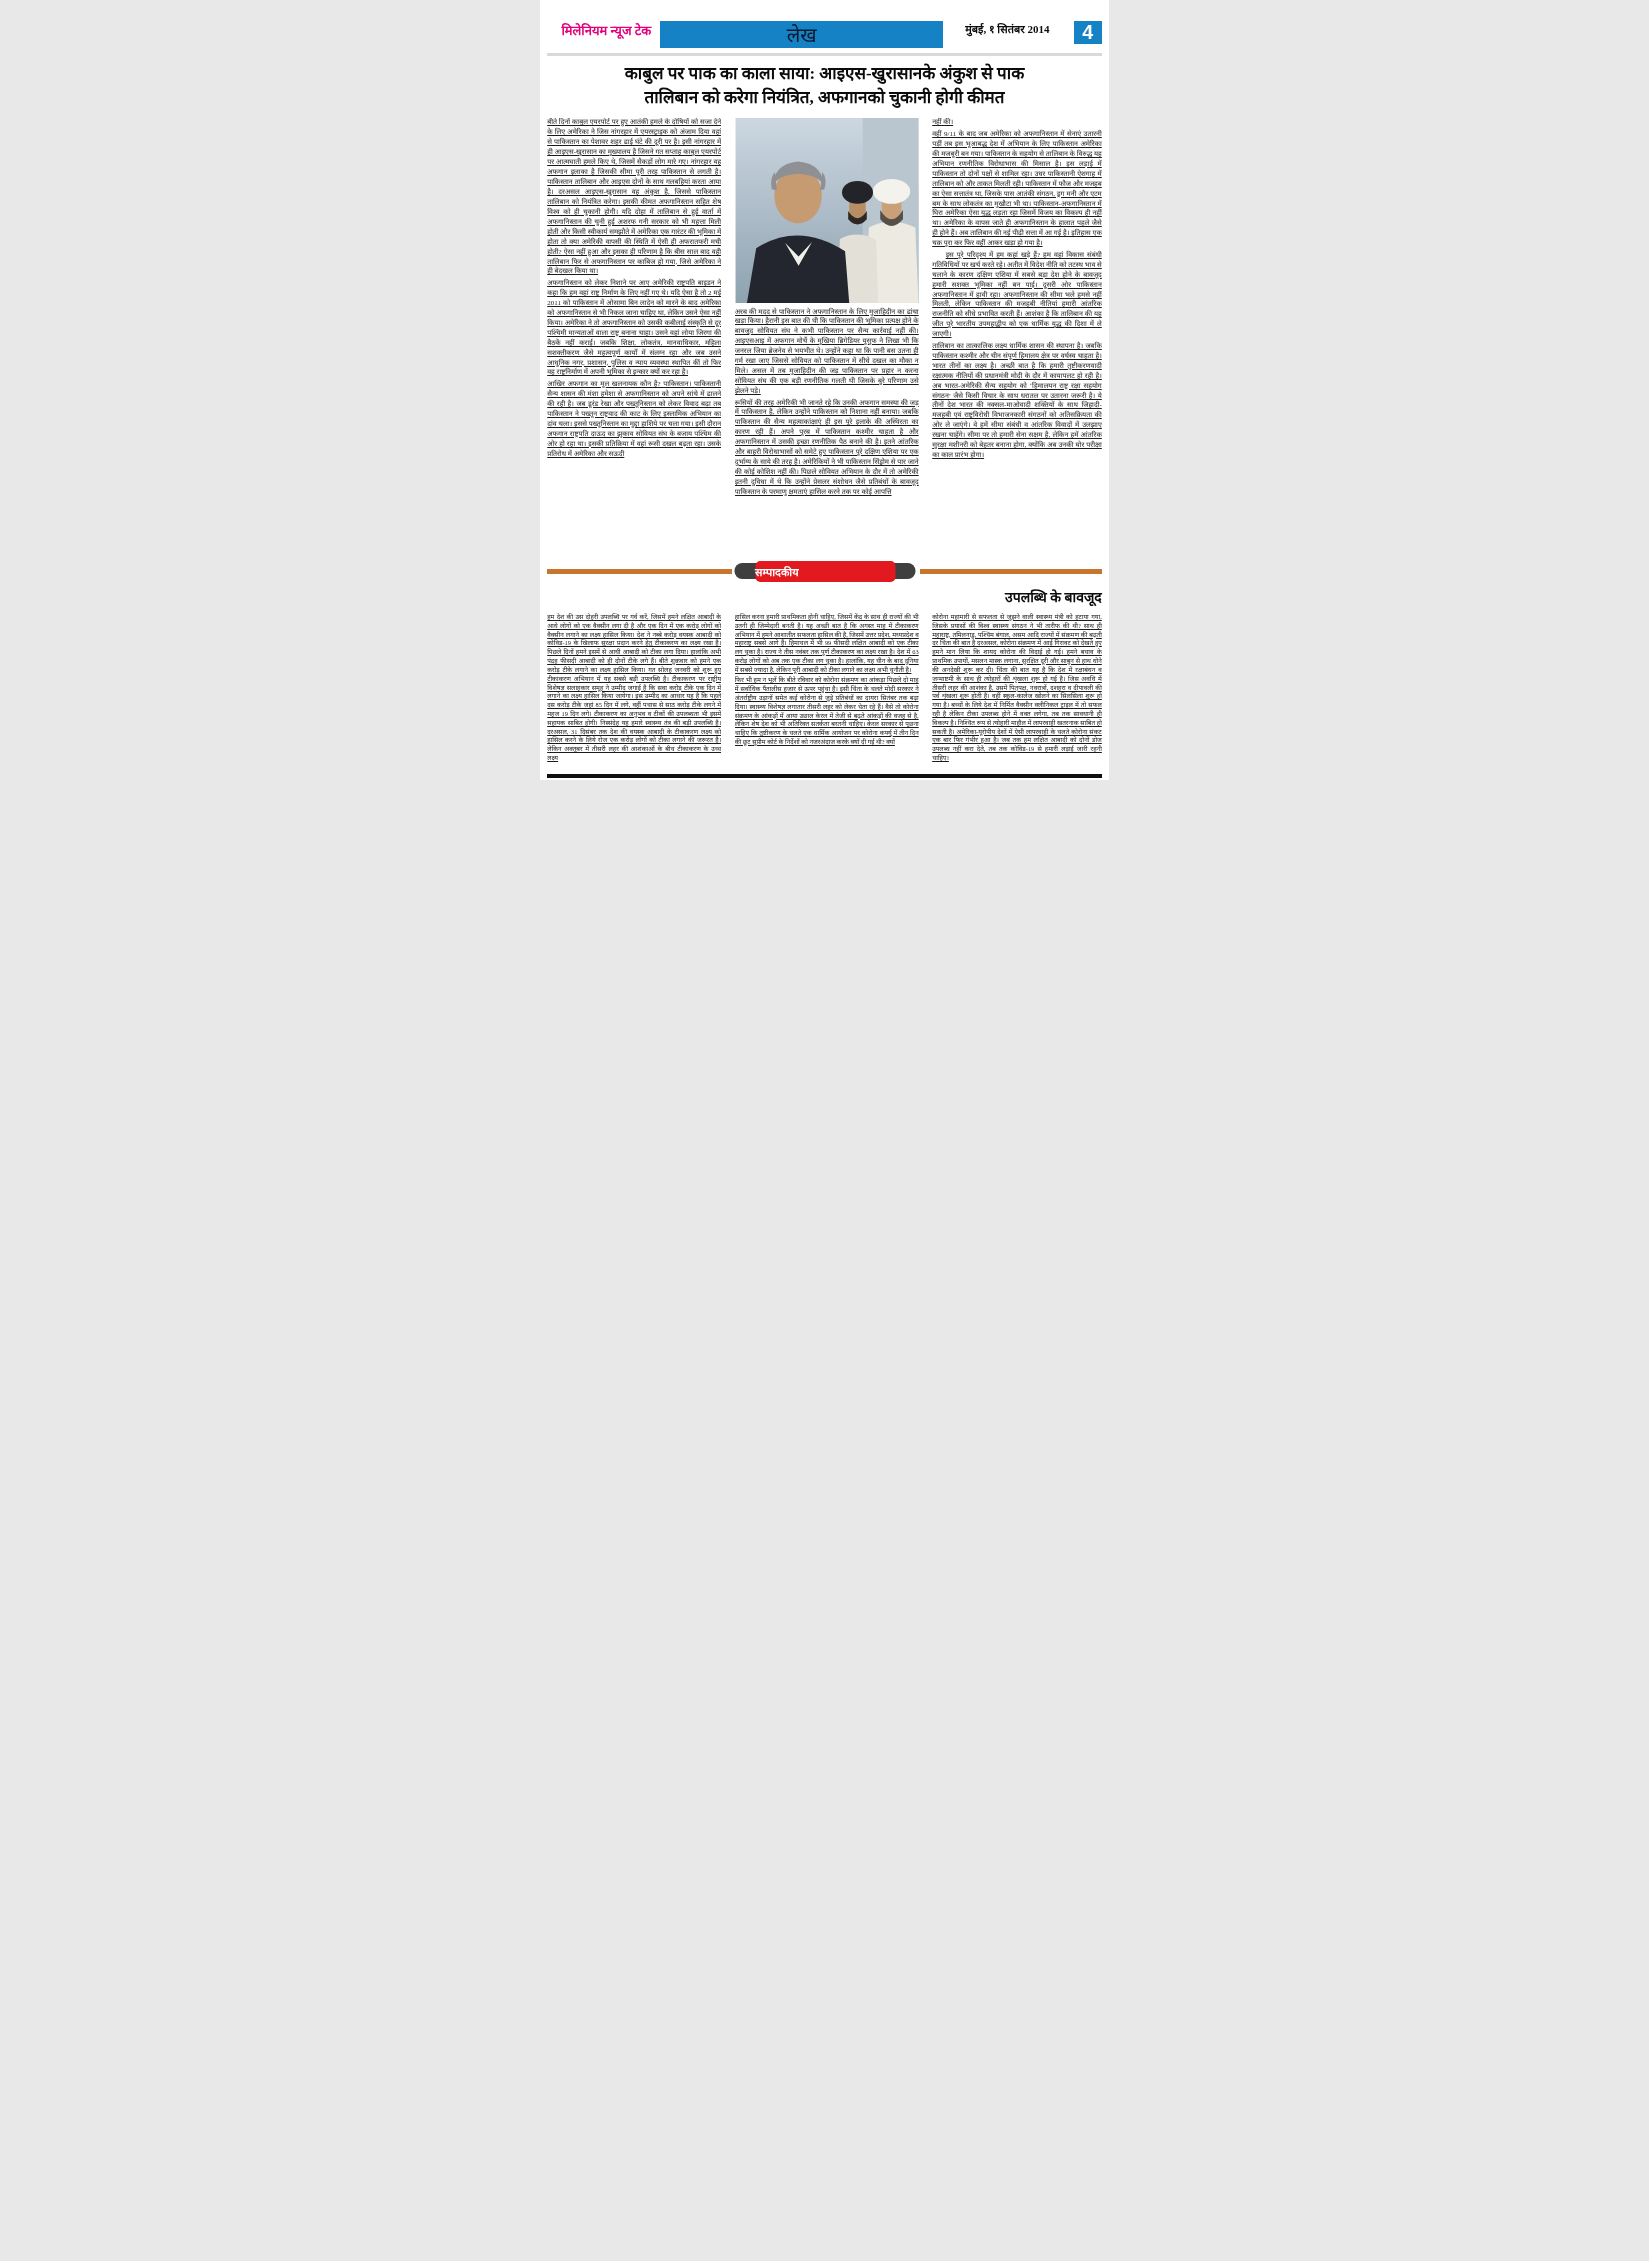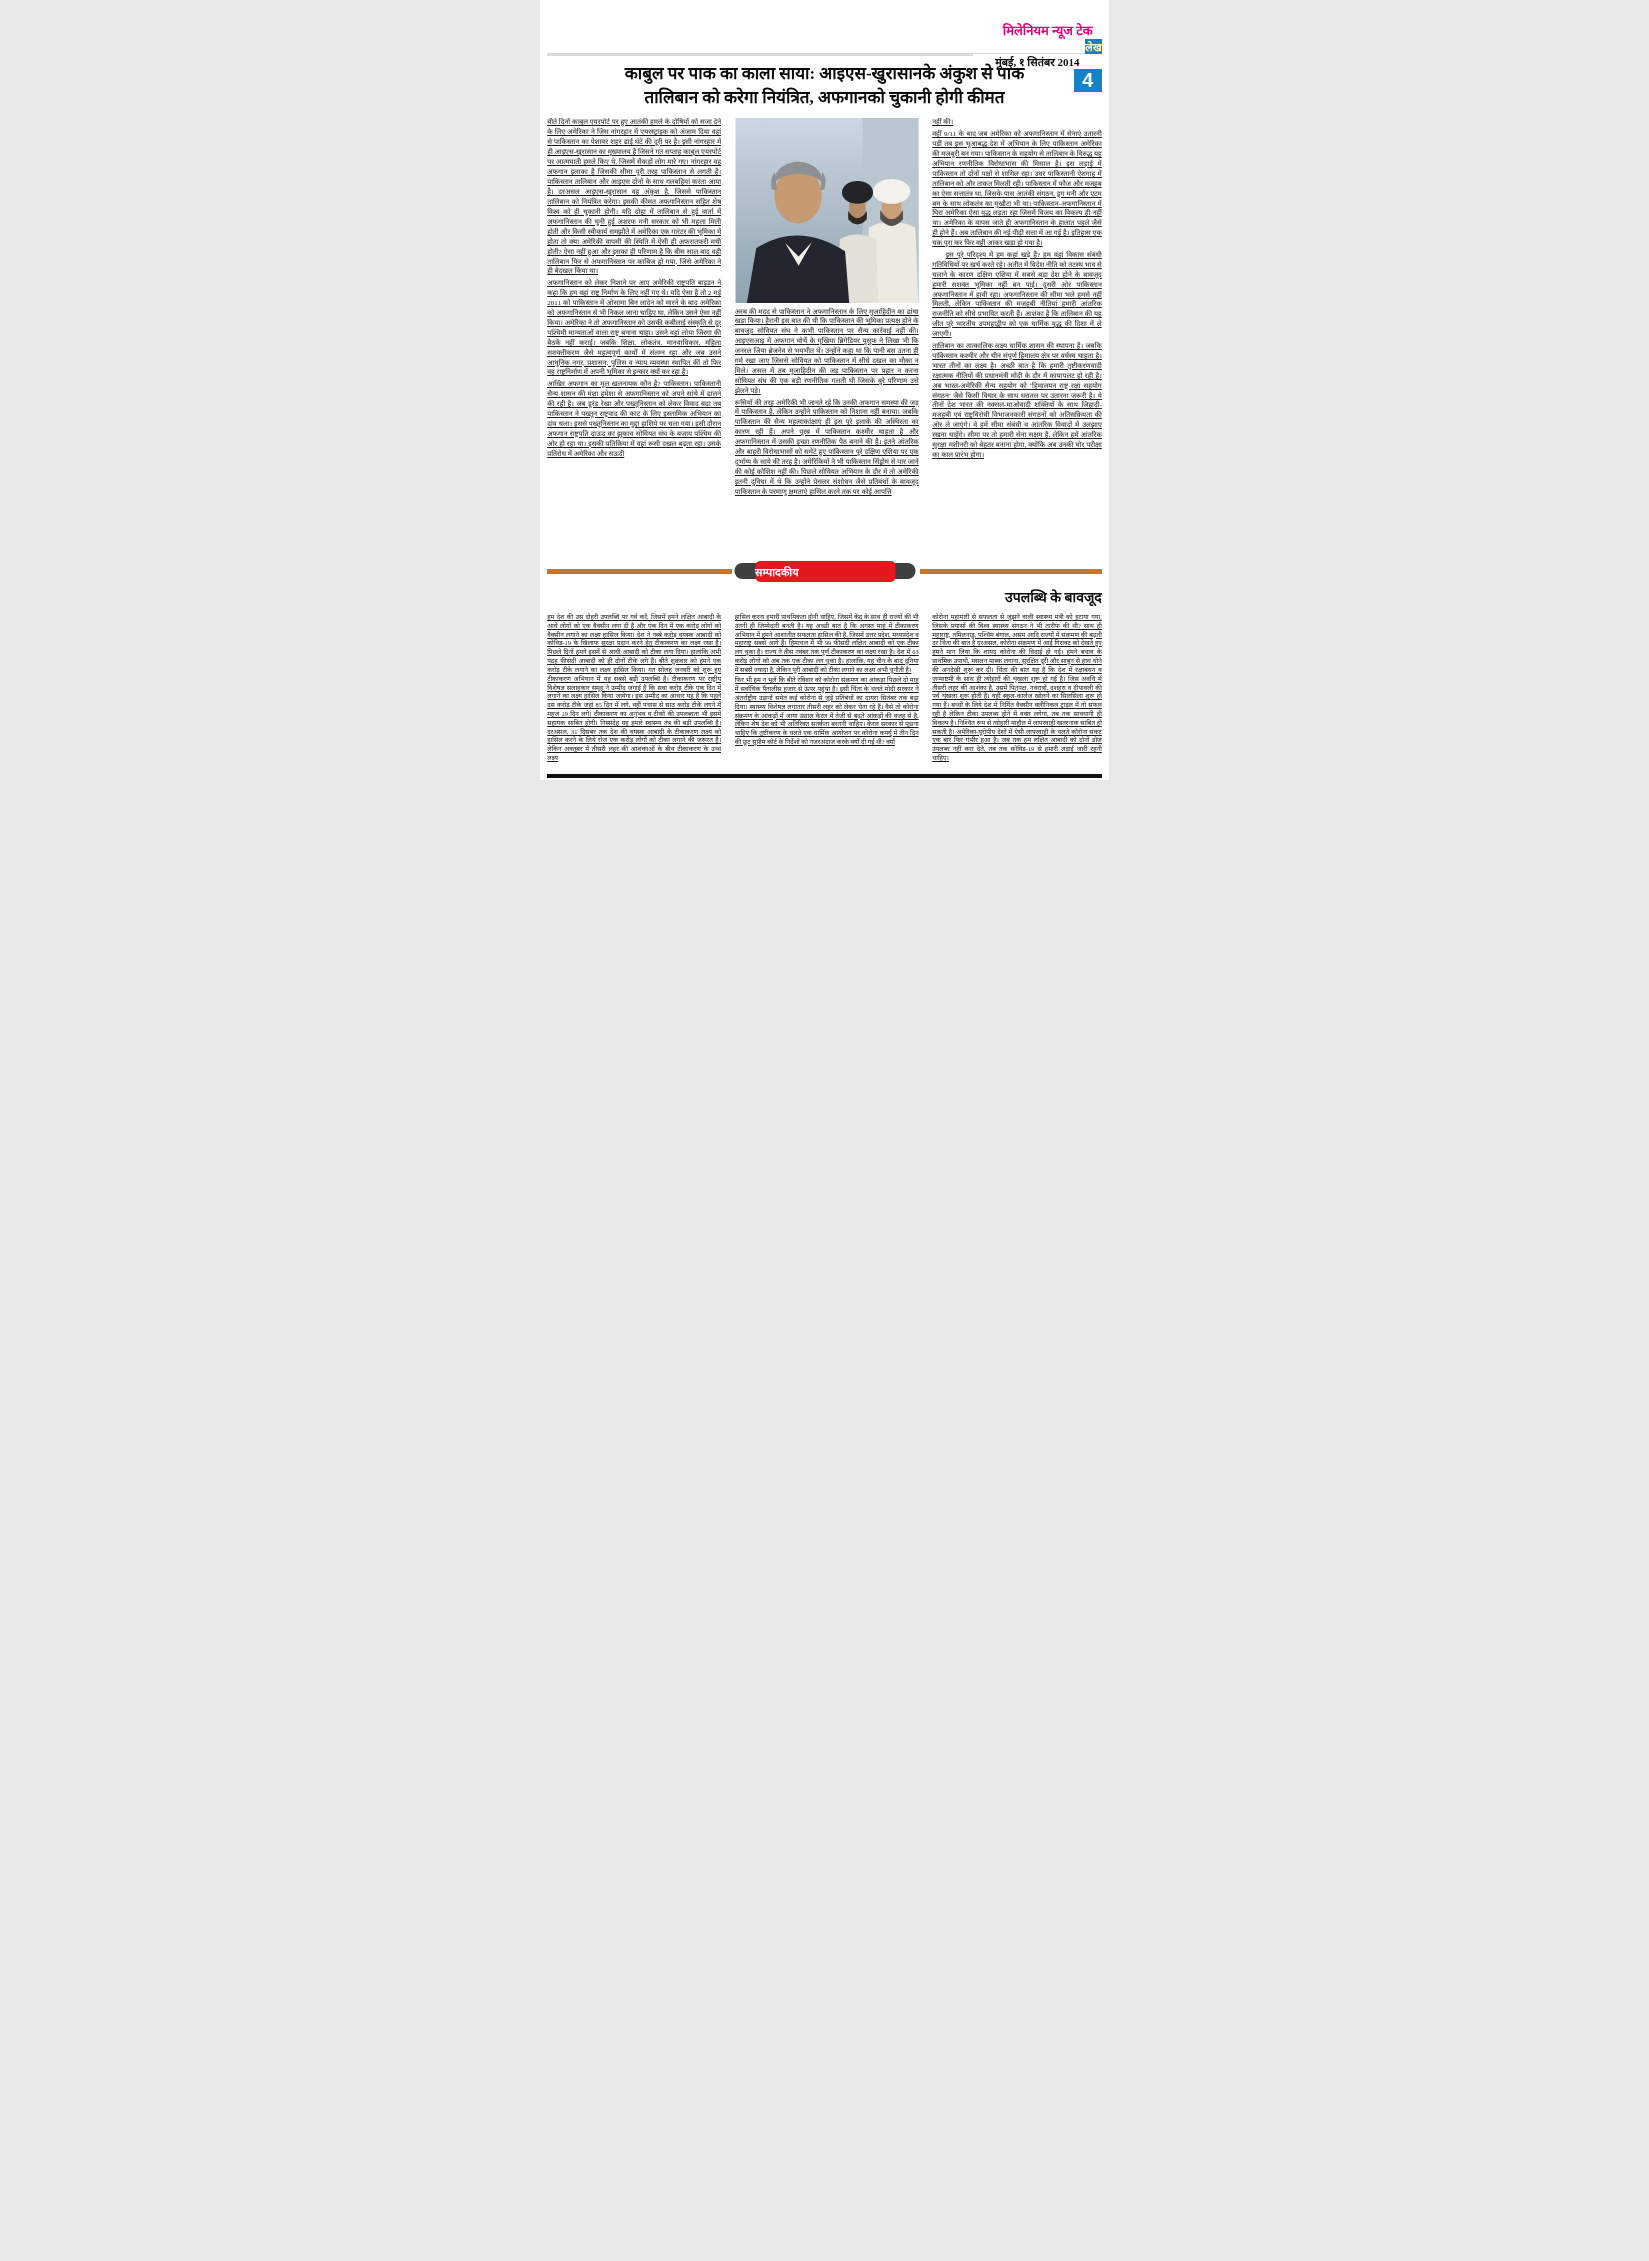--- a/index.html
+++ b/index.html
@@ -8,26 +8,26 @@
     width:569px;height:780px;
     margin:0 auto;
     background:#ffffff;
     overflow:hidden;
     font-family:"Liberation Serif","DejaVu Serif",serif;
     color:#1b1b1b;
     box-sizing:border-box;
     padding:0 7.2px;
   }
   
-  .hdr{display:flex;align-items:flex-end;height:30px;margin-top:21px;flex-direction:column;}
+  .hdr{display:flex;align-items:flex-start;height:30px;margin-top:21px;}
   .hdr-accent{width:2.6px;background:#1482c5;margin-right:2.6px;}
   .masthead{width:108px;background:#ffffff;display:flex;align-items:center;justify-content:center;}
   .masthead span{color:#e4007c;font-weight:900;font-size:13px;letter-spacing:0;white-space:nowrap;}
   .section-banner{flex:1;background:#1482c5;display:flex;align-items:center;justify-content:center;}
-  .section-banner span{color:#fef9c3;font-weight:700;font-size:11px;}
+  .section-banner span{color:#0f172a;font-weight:400;font-size:20px;}
   .datebox{width:129px;background:#ffffff;display:flex;align-items:center;justify-content:center;}
   .datebox span{color:#0d0d0d;font-weight:700;font-size:11px;white-space:nowrap;}
   .pagenum{width:28px;background:#1482c5;border-left:2.6px double #ffffff;display:flex;align-items:center;justify-content:center;}
   .pagenum span{color:#ffffff;font-weight:900;font-size:19.7px;font-family:"Liberation Sans",sans-serif;}
   .hdr-rule{height:3.1px;background:#d9d9d9;margin-top:1.6px;}
   
   .headline{margin:6.2px 9.3px 0;text-align:center;font-weight:900;color:#0b0b0b;
             font-size:17px;line-height:1.42;}
   .headline span{display:block;}
   

